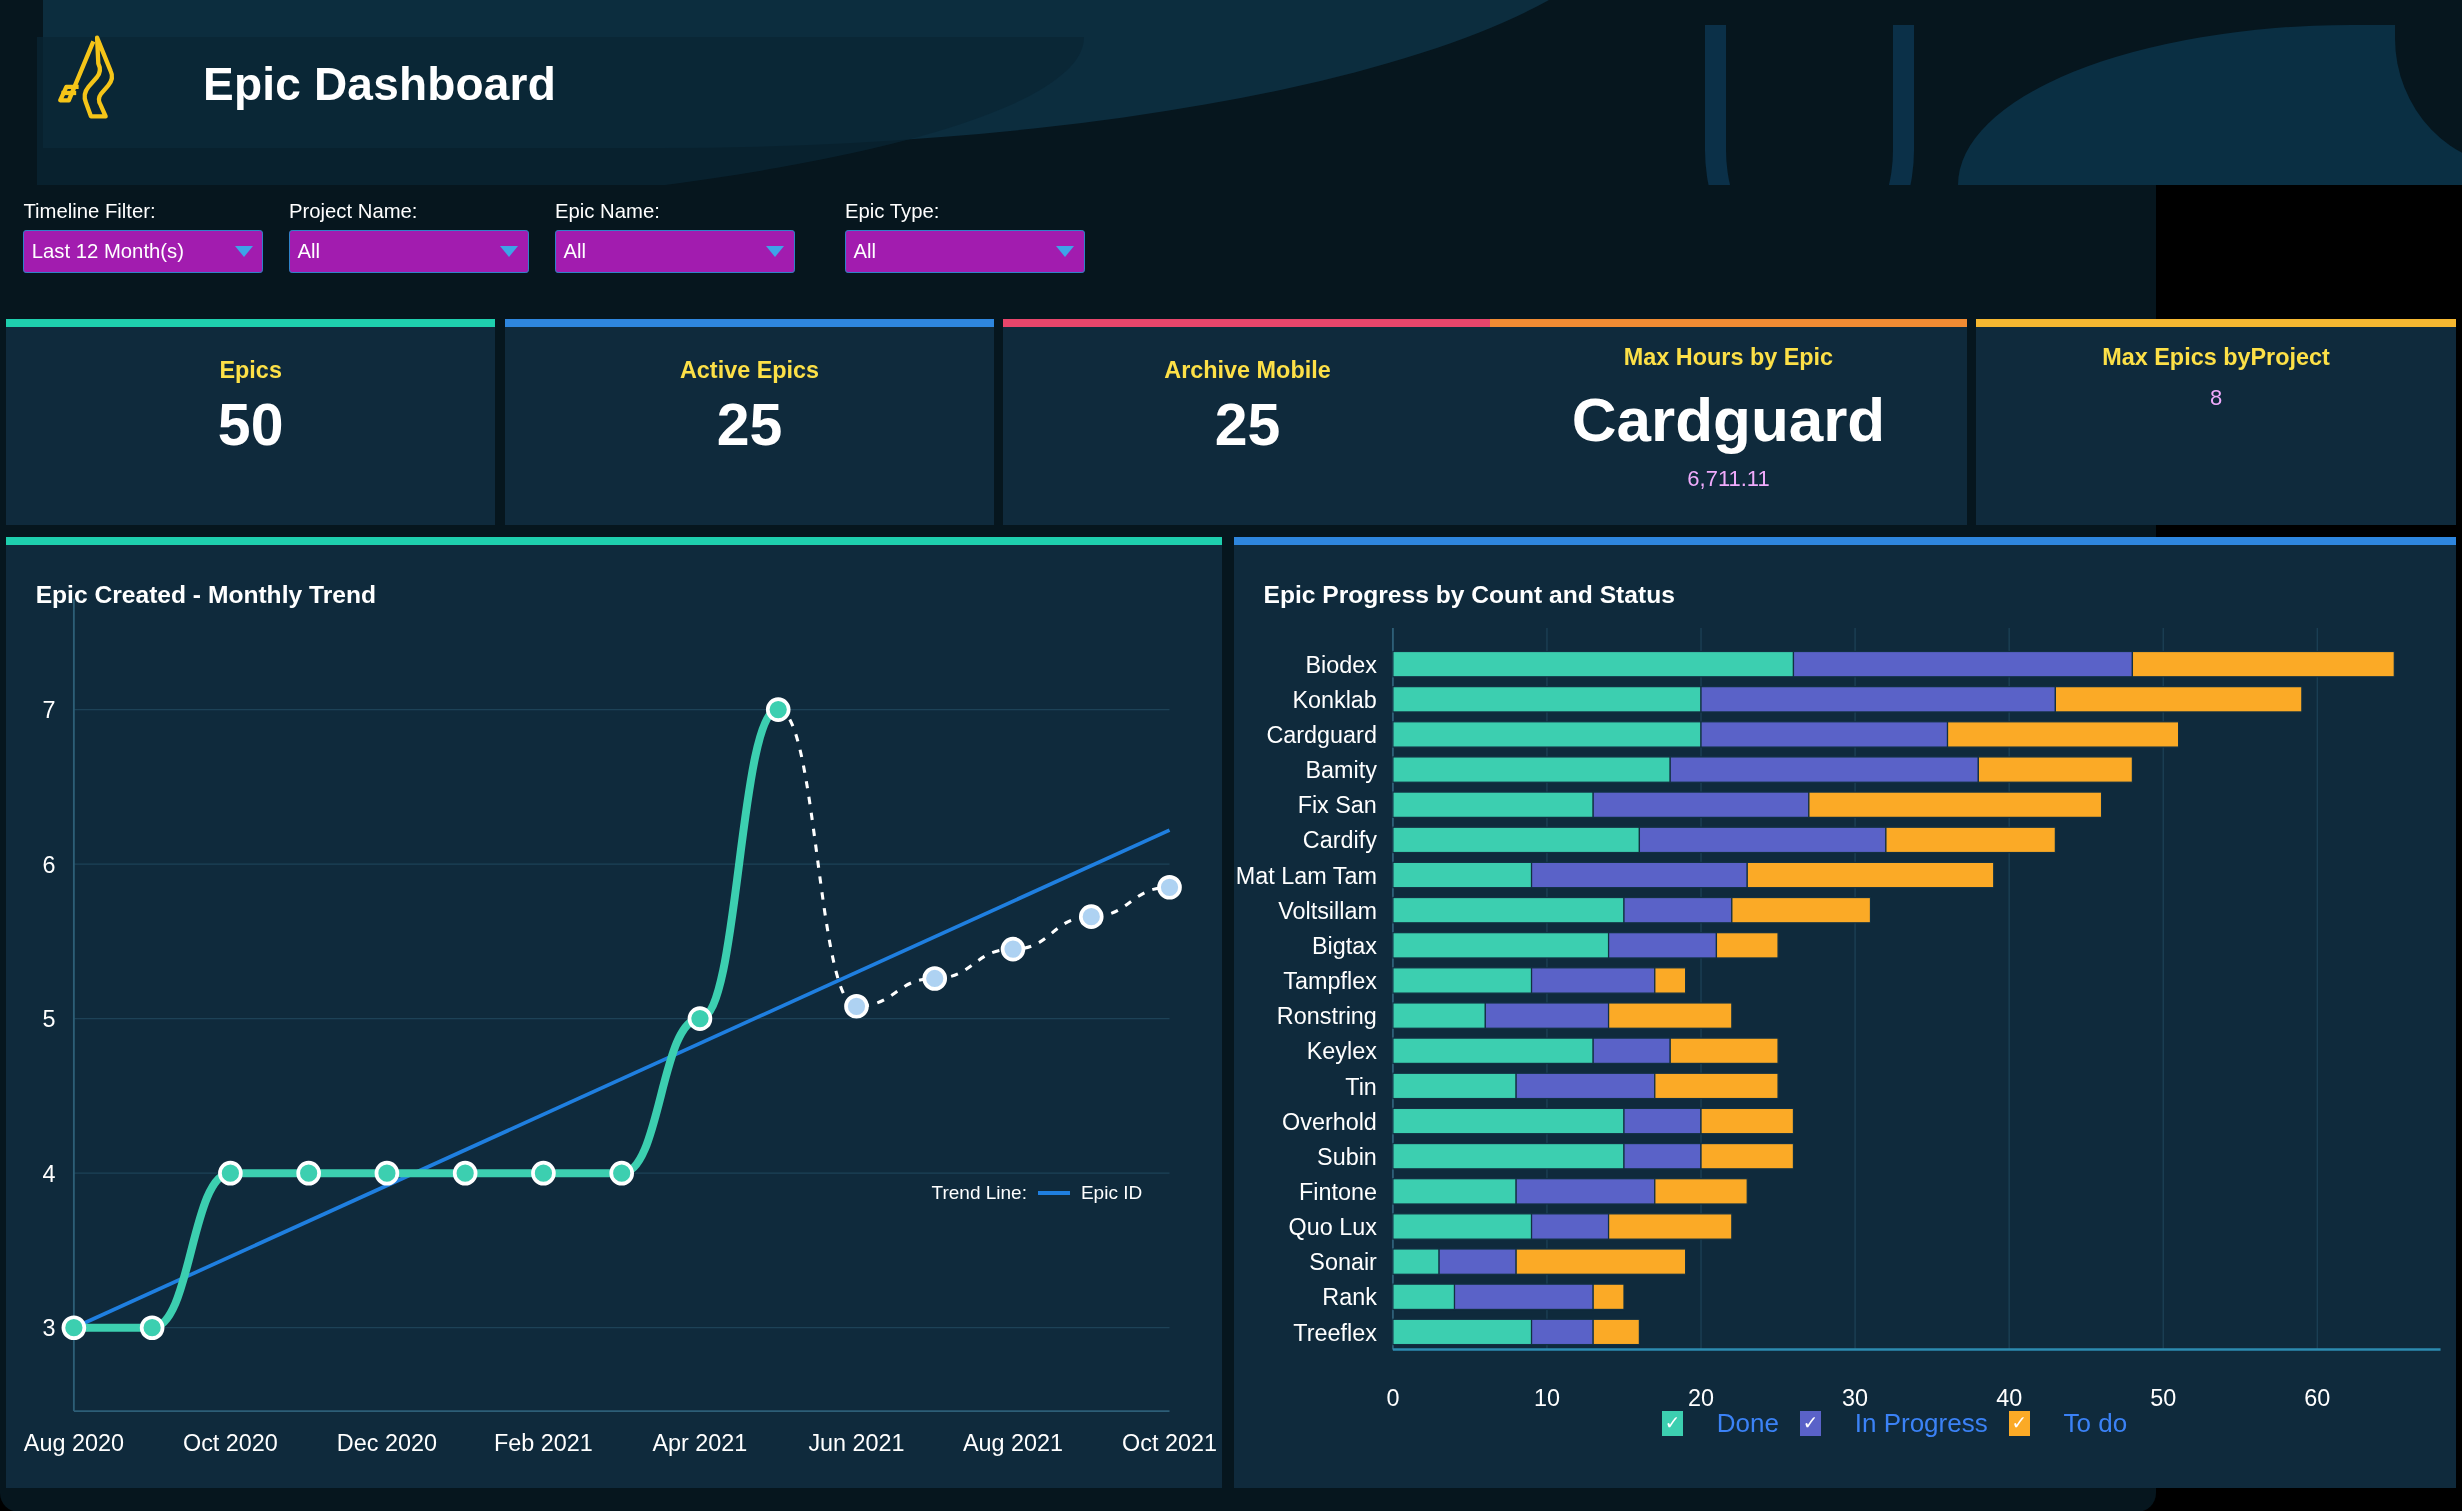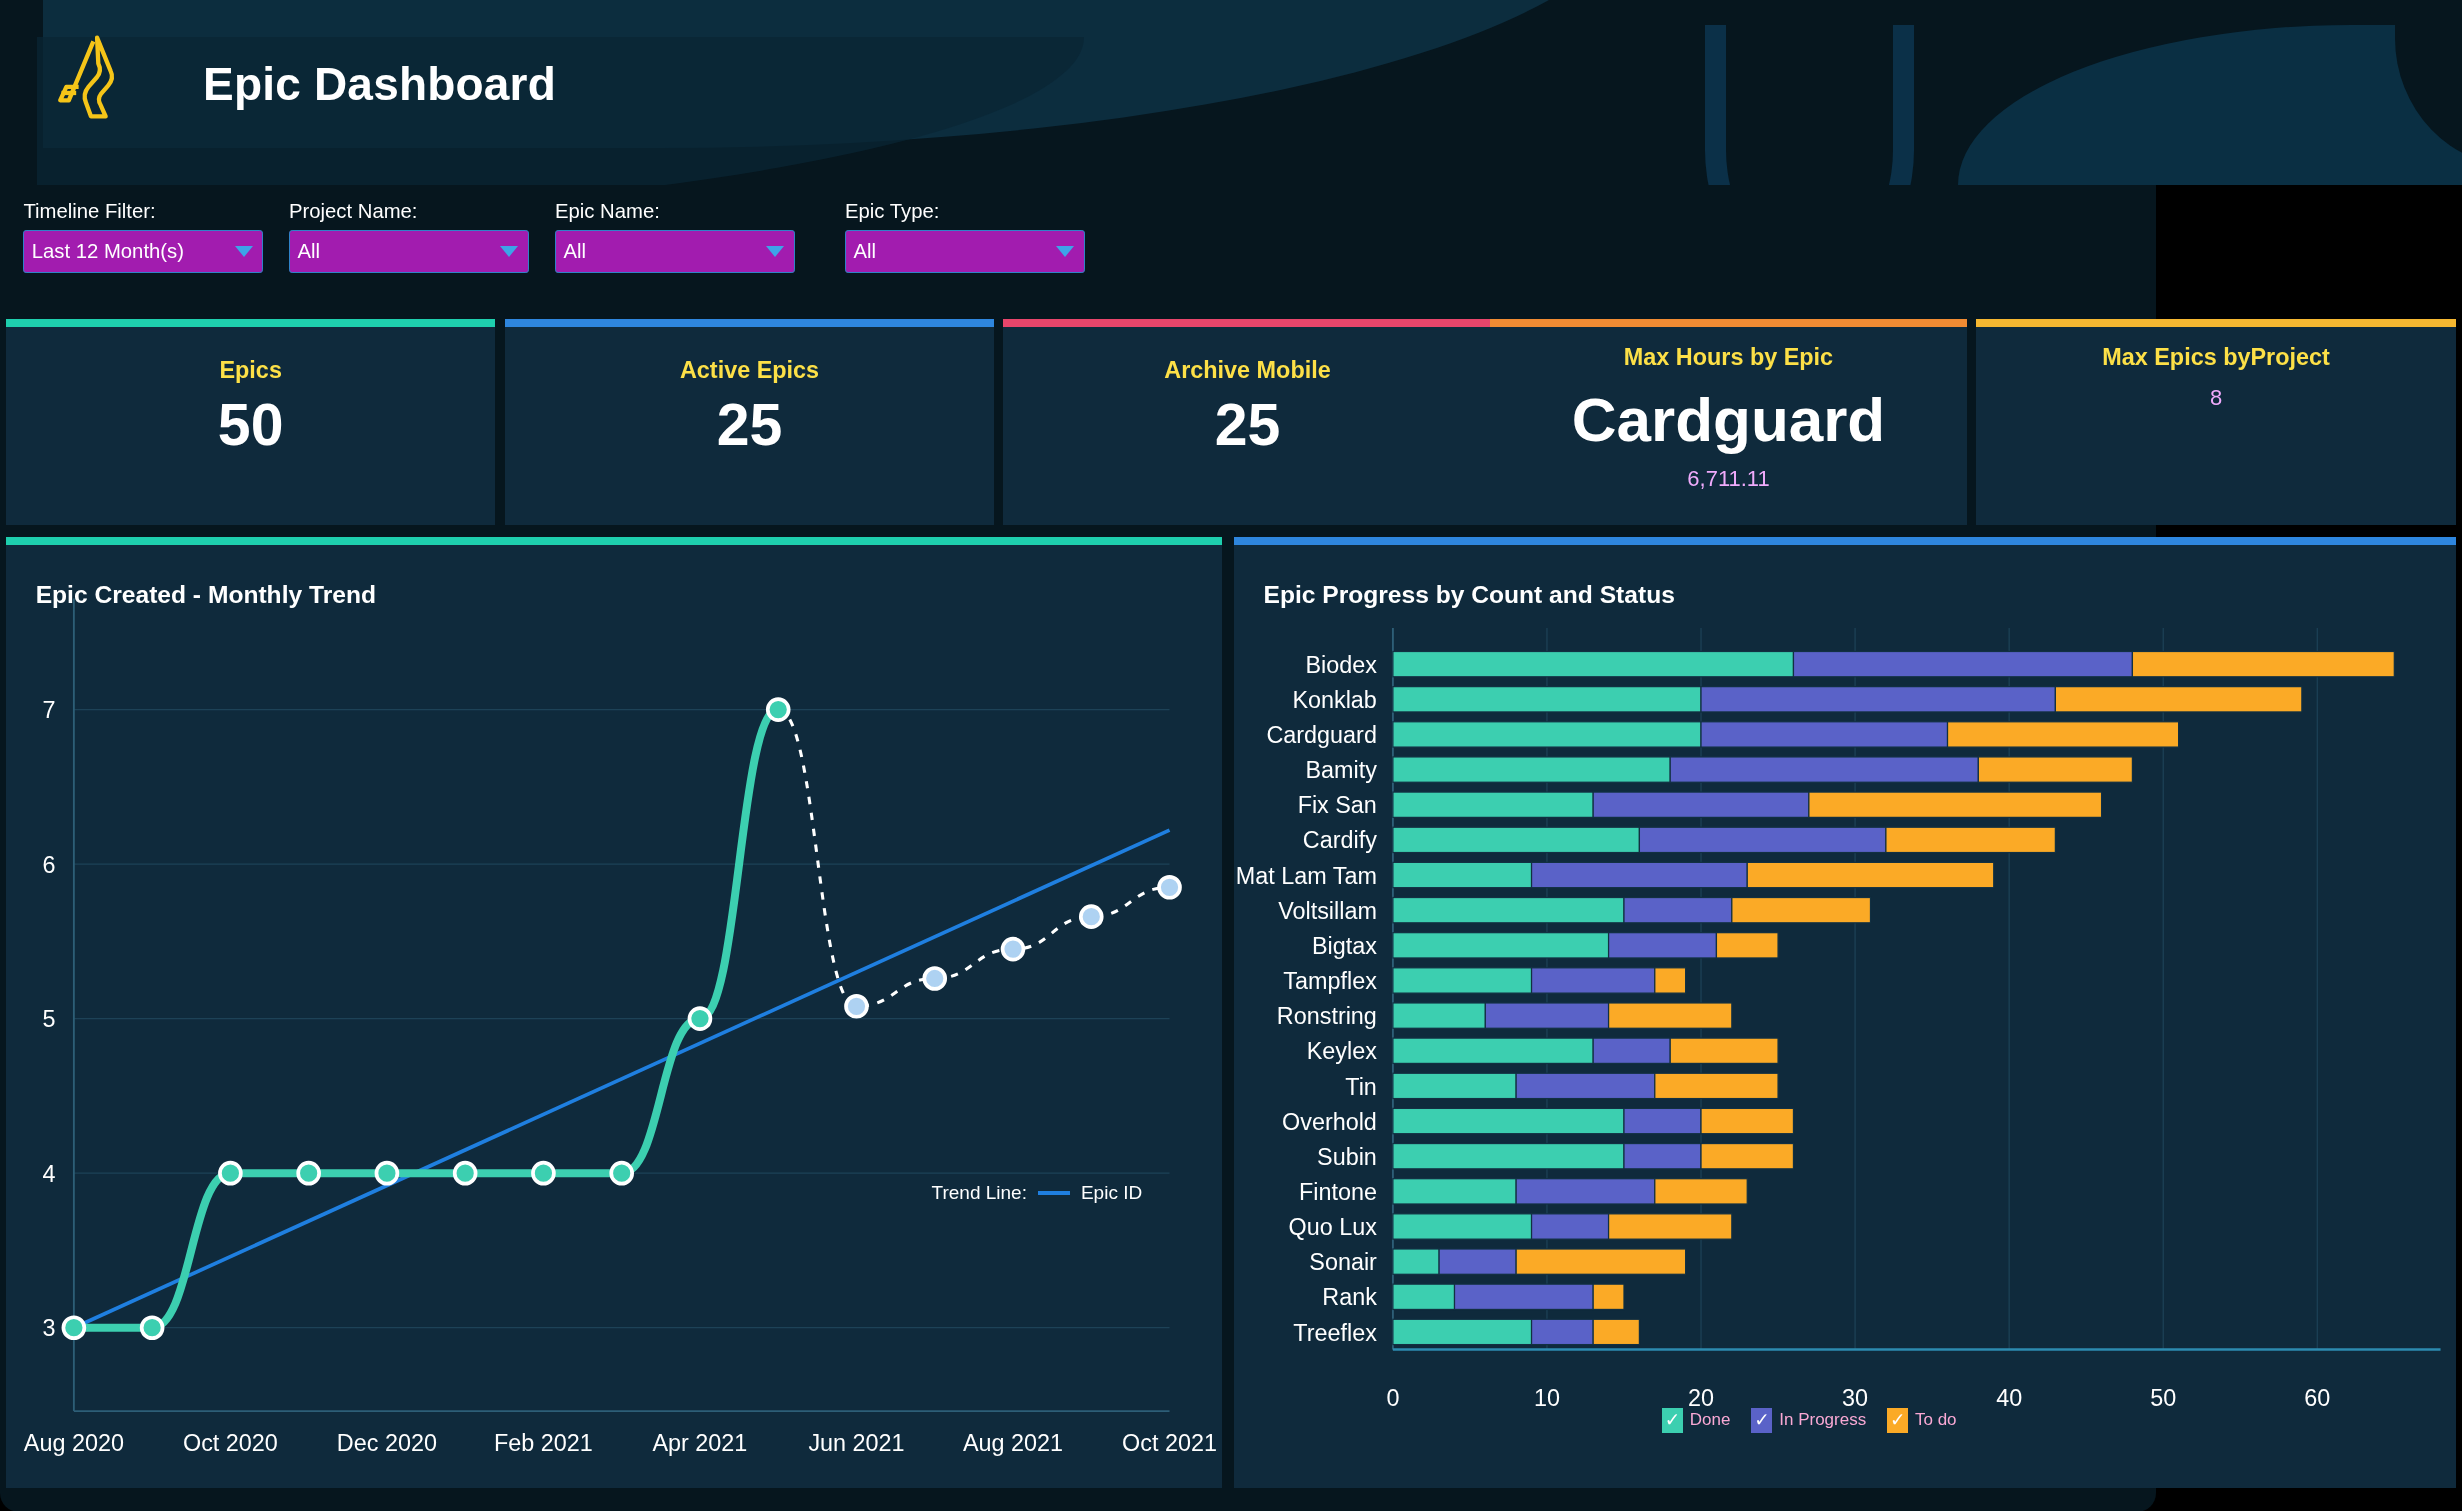--- a/index.html
+++ b/index.html
@@ -130,21 +130,21 @@
 
   .chart-legend {
     position: absolute; display: flex; align-items: center; gap: 21px;
   }
   .legend-item { display: flex; align-items: center; gap: 6.8px; }
   .legend-box {
     width: 21px; height: 24.6px; display: flex;
     align-items: center; justify-content: center;
     color: #ffffff; font-size: 18.5px; line-height: 1;
   }
-  .legend-text { font-size: 17px; color: #f9a8d4; white-space: nowrap; }
+  .legend-text { font-size: 26px; color: #3b82f6; white-space: nowrap; margin-left: 27px; }
 
   .axis-text { font-family: "Liberation Sans", sans-serif; fill: #ffffff; }
 </style>
 </head>
 <body>
 
 <div id="page">
 
   <div id="header">
     <div class="deco" id="deco-blob-left"></div>

